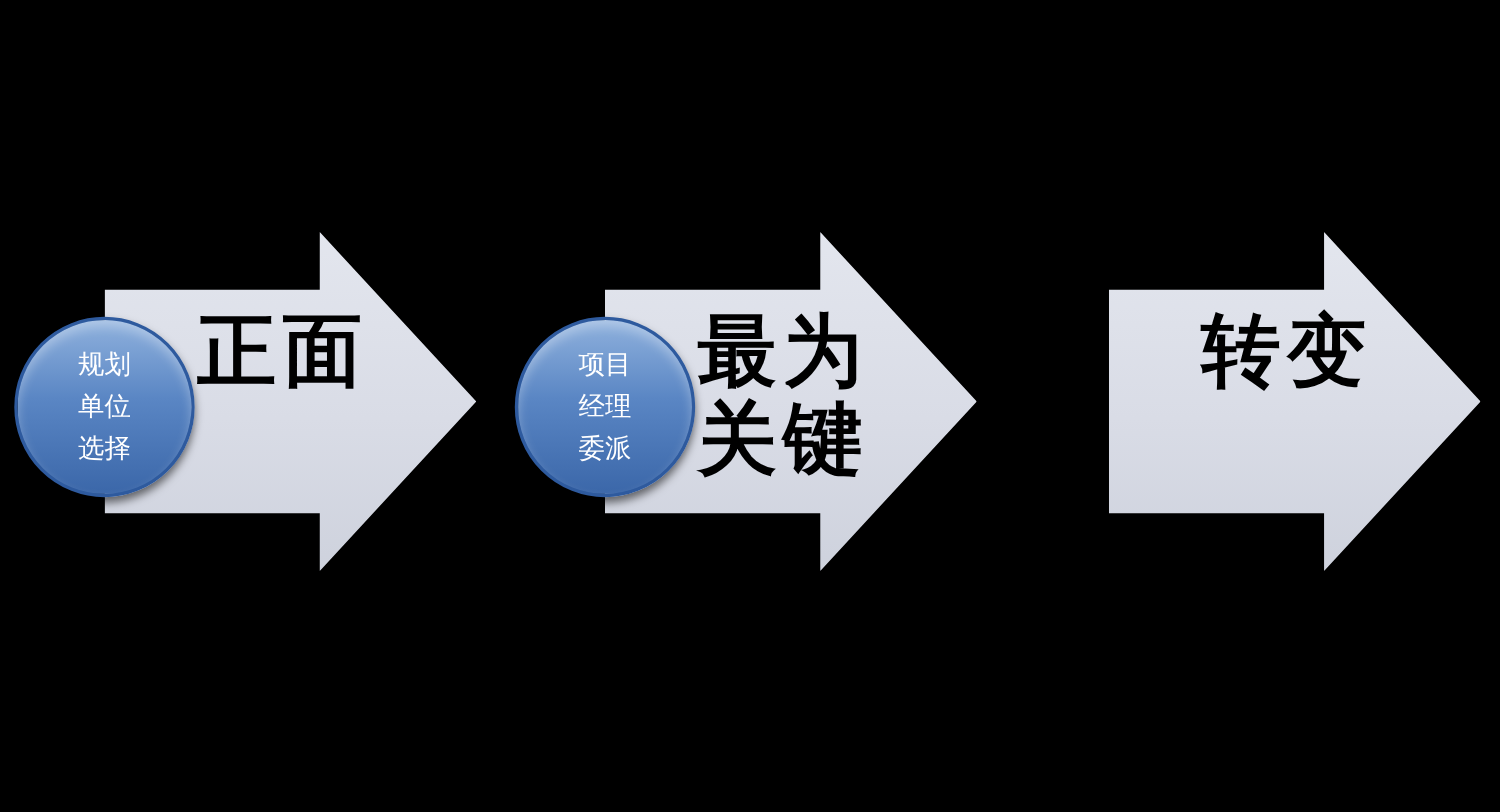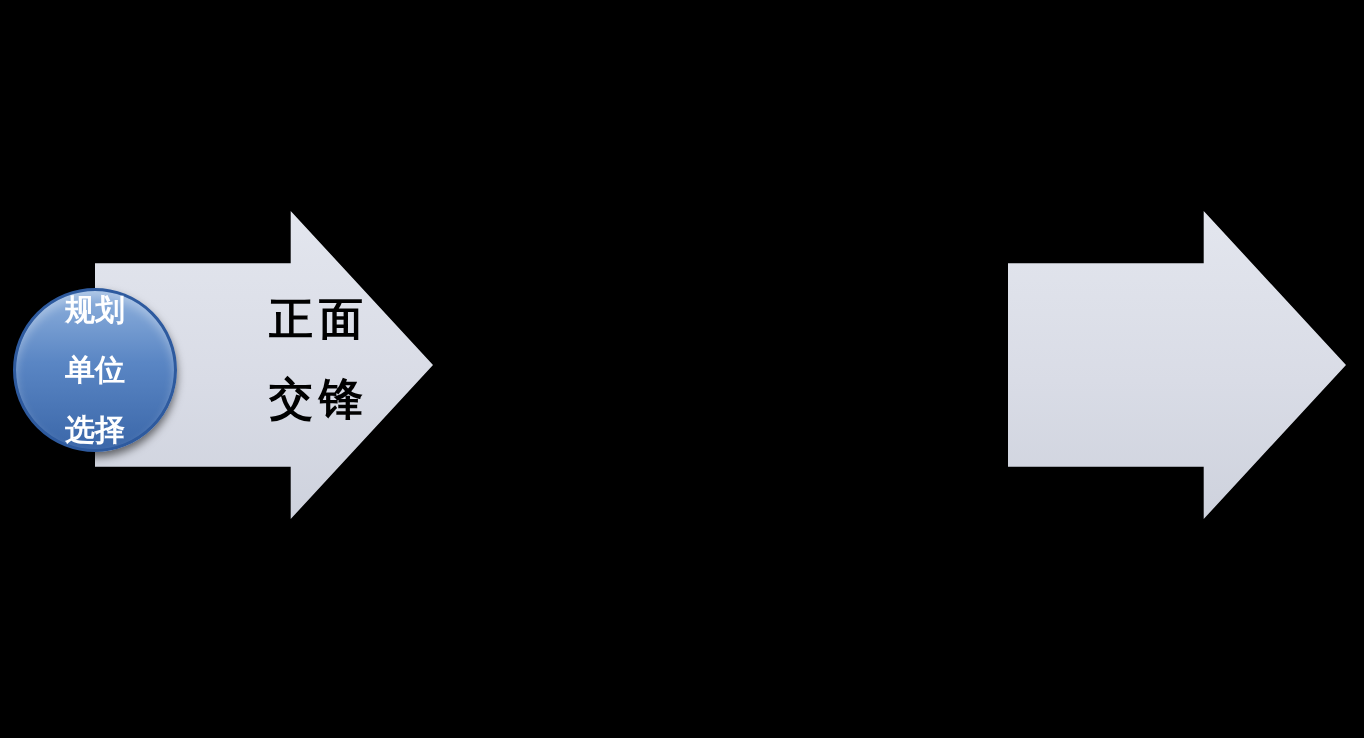--- a/index.html
+++ b/index.html
@@ -34,72 +34,83 @@
     width: 338px;
     height: 308px;
     background: linear-gradient(180deg, #e3e6ee 0%, #d9dce6 55%, #ced2dd 100%);
     clip-path: polygon(0 17%, 57.9% 17%, 57.9% 0, 100% 50%, 57.9% 100%, 57.9% 83%, 0 83%);
   }
   .arrow-label {
     position: absolute;
     left: 84px;
     top: 69px;
     width: 190px;
-    text-align: right;
+    text-align: left;
     color: #000000;
     font-weight: bold;
-    font-size: 44px;
+    font-size: 72px;
     line-height: 80px;
     letter-spacing: 6px;
     white-space: nowrap;
   }
   .circle {
     position: absolute;
     left: 0;
     top: 77px;
     width: 164px;
     height: 164px;
     border-radius: 50%;
     box-sizing: border-box;
     border: 3px solid #2e5a9e;
     background: linear-gradient(180deg, #8fb1dd 0%, #5a86c4 45%, #3b67a9 100%);
     box-shadow: 0 5px 8px rgba(0,0,0,0.55), inset 0 6px 10px rgba(255,255,255,0.30);
     display: flex;
     flex-direction: column;
     align-items: center;
-    justify-content: space-between;
+    justify-content: center;
     color: #ffffff;
-    font-weight: bold;
-    font-size: 30px;
+    font-weight: normal;
+    font-size: 24px;
     line-height: 38px;
     text-align: center;
   }
 </style>
 </head>
 <body>
 
 <div class="canvas">
 
   <div class="step step-1">
     <div class="arrow">
       <div class="arrow-label">
         <div>正面</div>
-        <div>交锋</div>
       </div>
     </div>
     <div class="circle">
       <div>规划</div>
       <div>单位</div>
       <div>选择</div>
     </div>
   </div>
 
   <div class="step step-2">
+    <div class="arrow">
+      <div class="arrow-label">
+        <div>最为</div>
+        <div>关键</div>
+      </div>
+    </div>
+    <div class="circle">
+      <div>项目</div>
+      <div>经理</div>
+      <div>委派</div>
+    </div>
   </div>
 
   <div class="step step-3">
     <div class="arrow">
       <div class="arrow-label">
+        <div>转变</div>
       </div>
     </div>
   </div>
 
 </div>
 
 </body></html>

